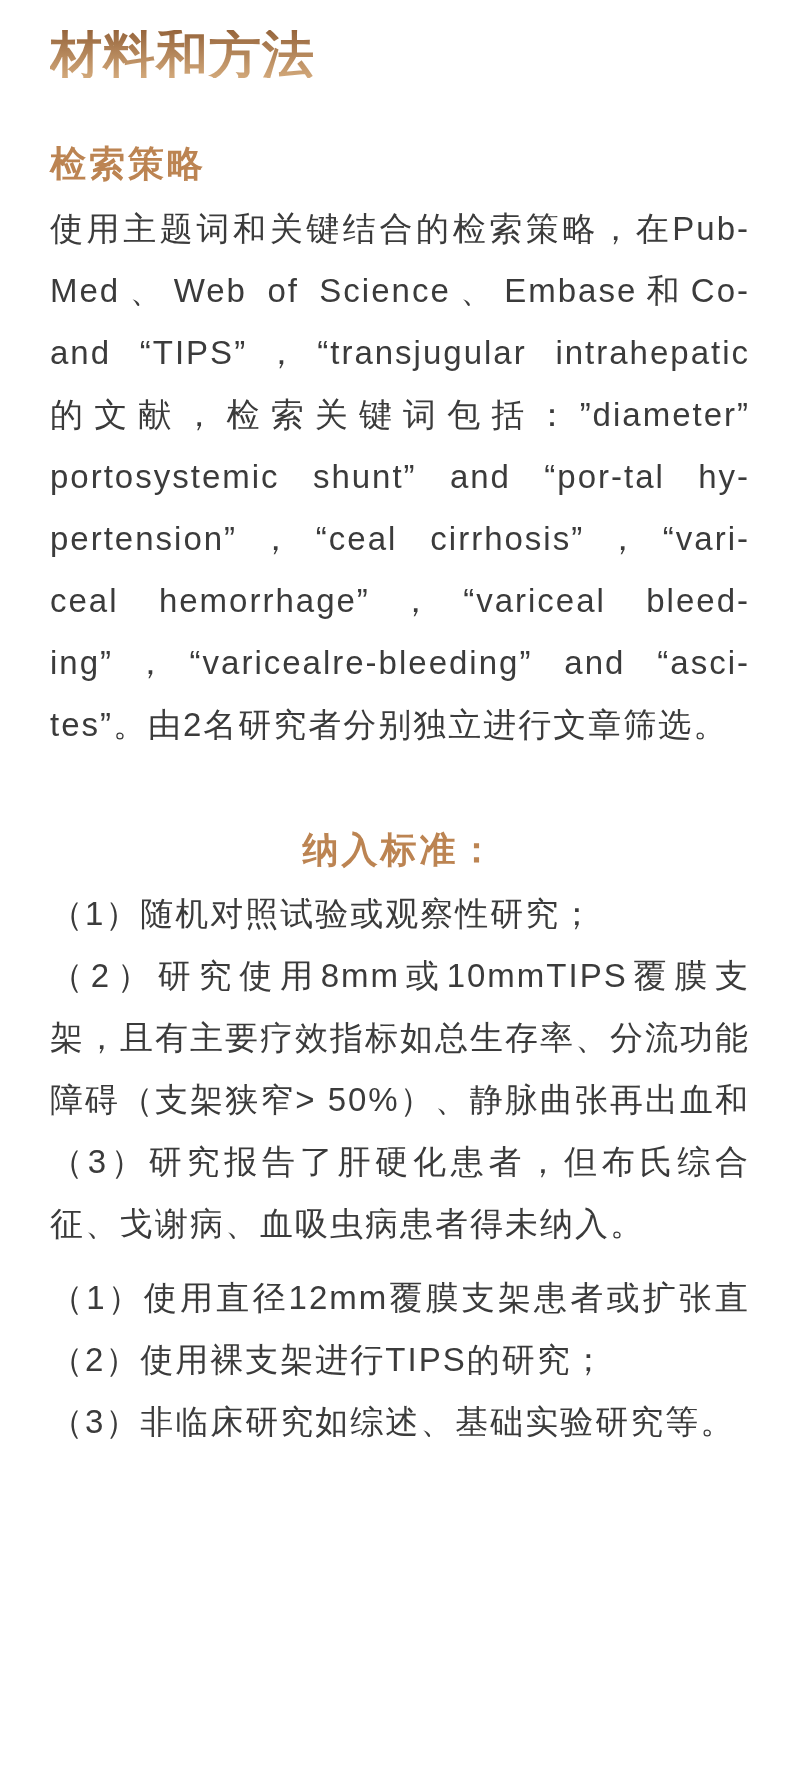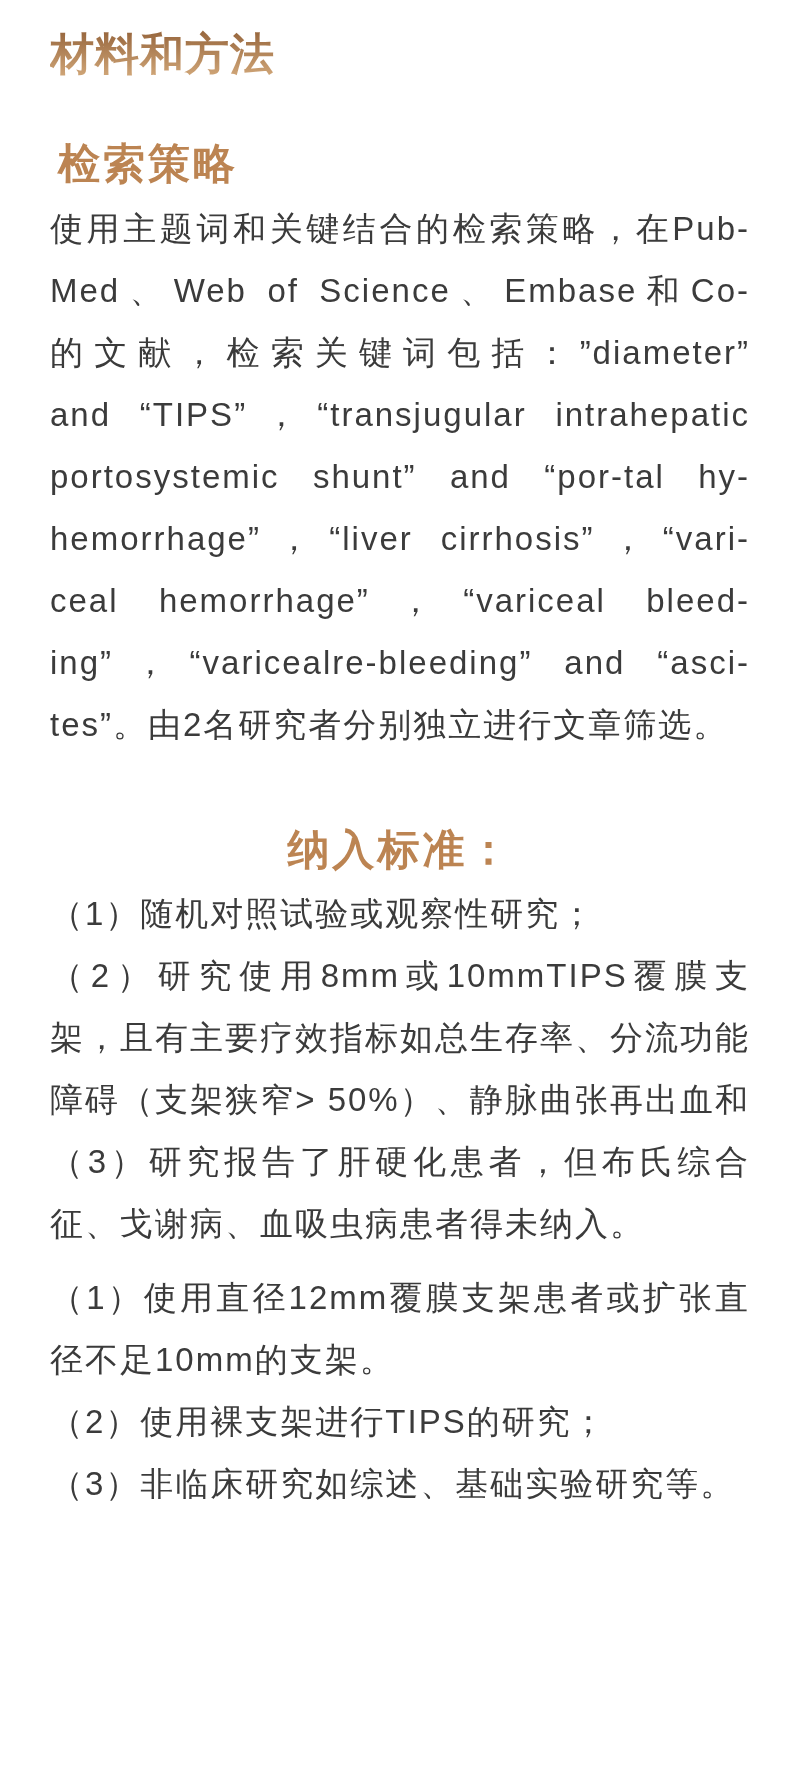--- a/index.html
+++ b/index.html
@@ -14,33 +14,33 @@
     color: var(--body-color, #3b3b3b);
     overflow: hidden;
   }
   .doc {
     padding: 0 50px;
   }
   h1.page-title {
     margin: 30px 0 0 0;
     font-family: "DejaVu Serif", "Liberation Serif", serif;
     font-weight: 700;
-    font-size: 44px;
+    font-size: 52px;
     line-height: 48px;
     letter-spacing: 1px;
     background: linear-gradient(180deg, var(--title-top, #96653c) 0%, var(--title-bottom, #d2a87a) 100%);
     -webkit-background-clip: text;
     background-clip: text;
     -webkit-text-fill-color: transparent;
     color: var(--title-top, #96653c);
   }
   h2.section-heading {
-    margin: 8px;
+    margin: 0;
     font-weight: 700;
-    font-size: 42px;
+    font-size: 36px;
     line-height: 40px;
     letter-spacing: 3px;
     color: var(--heading-color, #bc8452);
   }
   .section-search .section-heading    { margin-top: 66px; }
   .section-search .lines              { margin-top: 14px; }
   .section-inclusion .section-heading { margin-top: 74px; text-align: center; }
   .section-inclusion .lines           { margin-top: 13px; }
   .section-exclusion .section-heading { margin-top: 71px; }
   .section-exclusion .lines           { margin-top: 12px; }
@@ -63,24 +63,24 @@
 
 <div class="doc">
 
   <h1 class="page-title">材料和方法</h1>
 
   <section class="section-search">
     <h2 class="section-heading">检索策略</h2>
     <div class="lines">
         <div class="line j">使用主题词和关键结合的检索策略，在Pub-</div>
         <div class="line j">Med、Web of Science、Embase和Co-</div>
+        <div class="line j">and “TIPS”，“transjugular intrahepatic</div>
         <div class="line j">的文献，检索关键词包括：”diameter”</div>
-        <div class="line j">and “TIPS”，“transjugular intrahepatic</div>
         <div class="line j">portosystemic shunt” and “por-tal hy-</div>
-        <div class="line j">hemorrhage”，“liver cirrhosis”，“vari-</div>
+        <div class="line j">pertension”，“ceal cirrhosis”，“vari-</div>
         <div class="line j">ceal hemorrhage”，“variceal bleed-</div>
         <div class="line j">ing”，“varicealre-bleeding” and “asci-</div>
         <div class="line">tes”。由2名研究者分别独立进行文章筛选。</div>
       </div>
   </section>
 
   <section class="section-inclusion">
     <h2 class="section-heading">纳入标准：</h2>
     <div class="lines">
         <div class="line">（1）随机对照试验或观察性研究；</div>
@@ -88,19 +88,18 @@
         <div class="line j">架，且有主要疗效指标如总生存率、分流功能</div>
         <div class="line j">障碍（支架狭窄&gt; 50%）、静脉曲张再出血和</div>
         <div class="line j">（3）研究报告了肝硬化患者，但布氏综合</div>
         <div class="line">征、戈谢病、血吸虫病患者得未纳入。</div>
       </div>
   </section>
 
   <section class="section-exclusion">
     <div class="lines">
         <div class="line j">（1）使用直径12mm覆膜支架患者或扩张直</div>
-        <div class="line">径不足10mm的支架。</div>
         <div class="line">（2）使用裸支架进行TIPS的研究；</div>
         <div class="line">（3）非临床研究如综述、基础实验研究等。</div>
       </div>
   </section>
 
 </div>
 
 </body></html>

